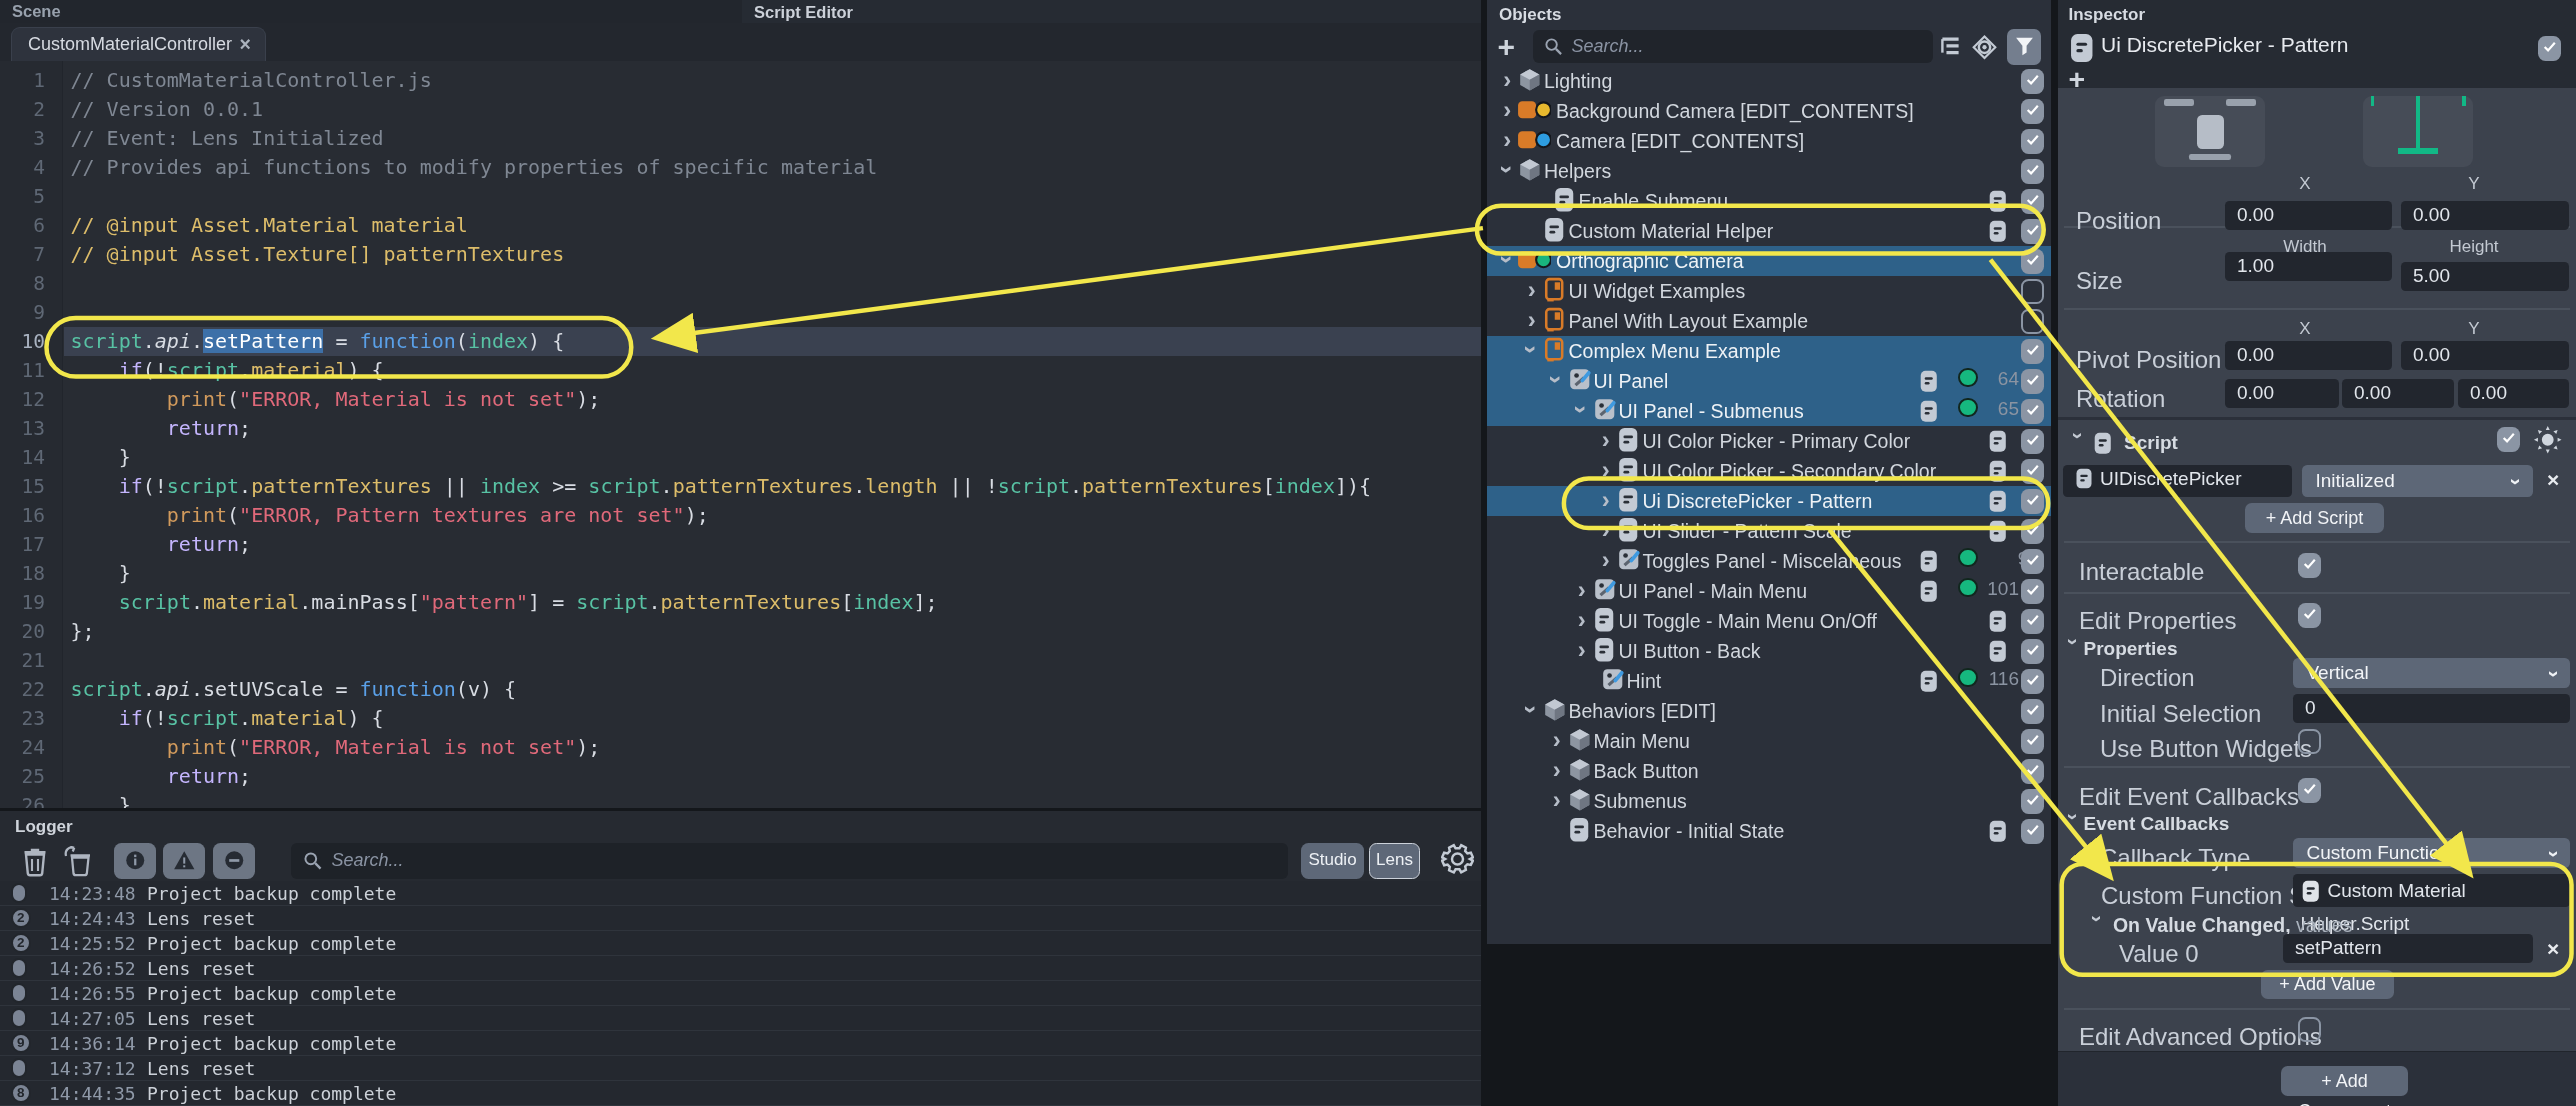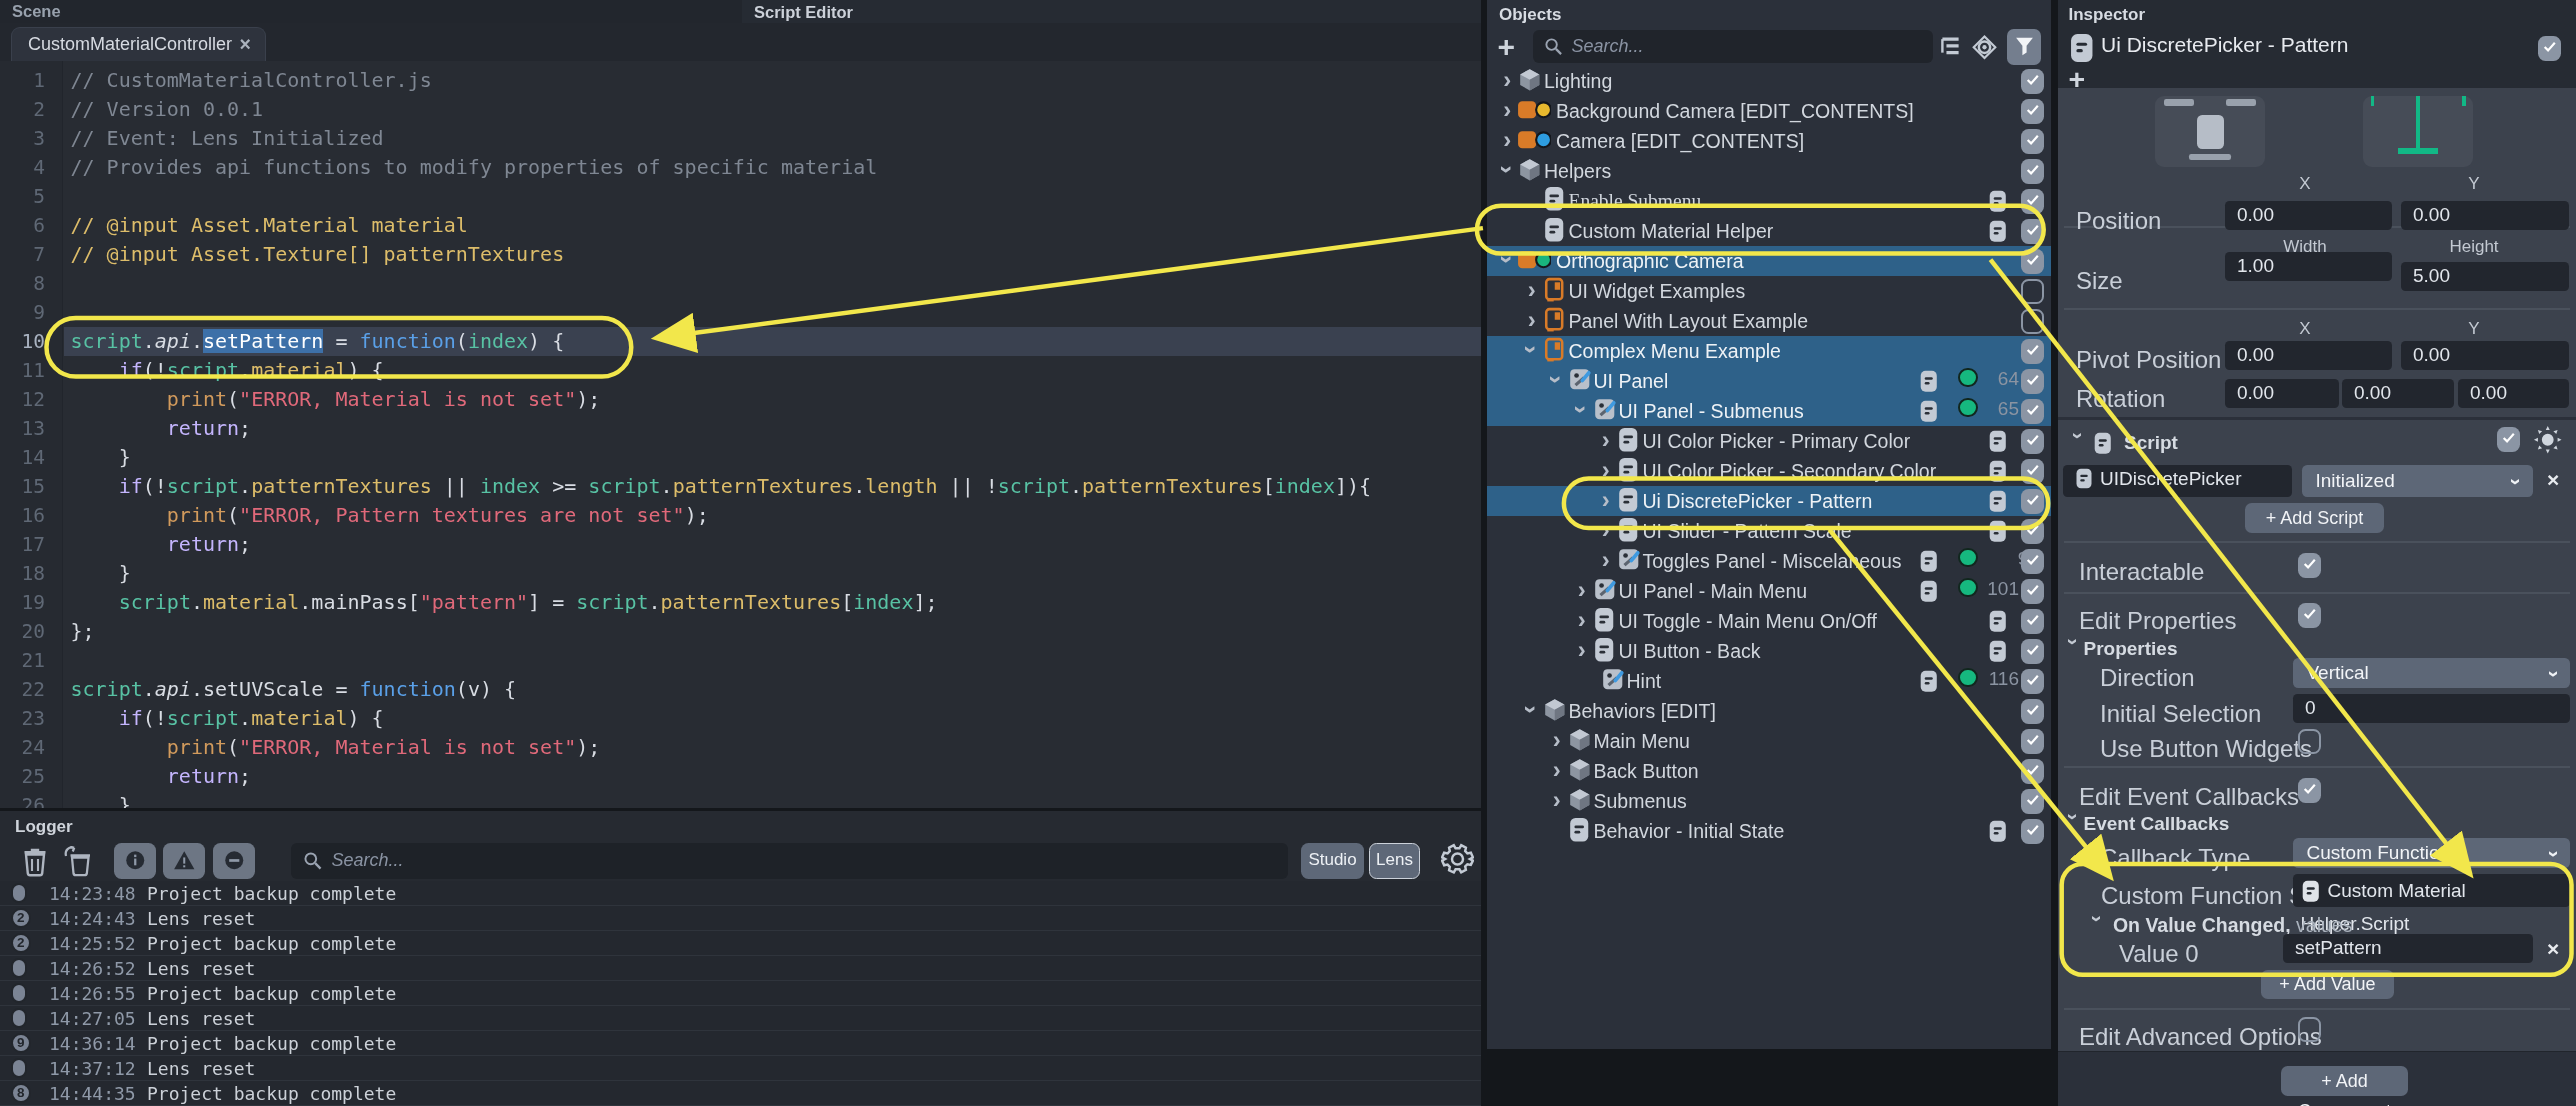--- a/index.html
+++ b/index.html
@@ -37,21 +37,21 @@
   .log-search { position:absolute; left:291px; top:1.5px; width:997px; height:36px; background:#1e2228; border-radius:6px; display:flex; align-items:center; padding-left:12px; }
   .ph { color:#8a93a3; font-style:italic; font-size:18px; margin-left:9px; }
   .mode-btn { position:absolute; top:1.5px; height:36px; background:#5e6878; border-radius:7.5px; color:#eef1f5; font-size:17px; text-align:center; line-height:34px; }
   .log-rows { position:absolute; left:0; top:70px; width:100%; height:225px; background:#24282f; }
   .log-row { position:relative; height:25px; border-bottom:0.7px solid #2f343c; font-family:"DejaVu Sans Mono", monospace; }
   .lbadge { position:absolute; left:10.5px; top:2.2px; height:20px; min-width:20px; background:#7b8494; border:2.2px solid #22262c; border-radius:11.2px; color:#22262c; font-family:"Liberation Sans",sans-serif; font-size:13.5px; font-weight:bold; text-align:center; line-height:16.5px; padding:0 4.5px; }
   .ltime { position:absolute; left:49px; top:0; line-height:25px; color:#8f99a8; font-size:18px; }
   .lmsg { position:absolute; left:147px; top:0; line-height:25px; color:#ccd1d8; font-size:18px; }
 
   
-  #objects-pane { left:1487px; top:0; width:564px; height:1049px; background:#2b303a; }
+  #objects-pane { left:1487px; top:0; width:564px; height:944px; background:#2b303a; }
   .obj-title { position:absolute; left:12px; top:4.5px; color:#d7dbe2; font-size:17px; font-weight:bold; }
   .obj-toolbar { position:absolute; left:0; top:28.5px; width:100%; height:37px; }
   .obj-plus { position:absolute; left:10.5px; top:1.5px; color:#cdd3db; font-size:30px; font-weight:bold; line-height:33px; }
   .obj-search { position:absolute; left:46px; top:1.5px; width:400px; height:33px; background:#20242b; border-radius:6px; display:flex; align-items:center; padding-left:10.5px; }
   .hdr-ico { position:absolute; top:4.5px; width:28.5px; height:28.5px; color:#c3cad4; }
   .filter-btn { position:absolute; left:520px; top:0; width:34px; height:36px; background:#747e8e; border-radius:6.7px; display:flex; align-items:center; justify-content:center; }
   #tree { position:absolute; left:0; top:66px; width:100%; }
   .trow { position:relative; height:30px; }
   .trow.sel { background:#2e6189; }
   .chev { display:inline-block; width:19.5px; color:#b6bdc8; font-size:24px; font-weight:600; line-height:27px; text-align:center; }
@@ -291,21 +291,21 @@
             </svg></span><span class="t-label">Camera [EDIT_CONTENTS]</span><span class="cb" style="left: 534px; top: 3px;"><svg width="13.5" height="12" viewBox="0 0 16 14">
               <polyline points="2,7 6,11 14,2" fill="none" stroke="#fff" stroke-width="2.6"></polyline>
             </svg></span></div>
         <div class="trow" style="padding-left: 10.5px;"><span class="chev open">›</span><span class="t-ico"><svg width="25.5" height="25.5" viewBox="0 0 24 24">
               <path d="M12 2 L21 7 V17 L12 22 L3 17 V7 Z" fill="#8d95a1"></path>
               <path d="M12 2 L21 7 L12 12 L3 7 Z" fill="#c2c8d2"></path>
               <path d="M12 12 L21 7 V17 L12 22 Z" fill="#6f7682"></path>
             </svg></span><span class="t-label">Helpers</span><span class="cb" style="left: 534px; top: 3px;"><svg width="13.5" height="12" viewBox="0 0 16 14">
               <polyline points="2,7 6,11 14,2" fill="none" stroke="#fff" stroke-width="2.6"></polyline>
             </svg></span></div>
-        <div class="trow" style="padding-left: 35px; font-family: Liberation Serif, serif;"><span class="chev none">›</span><span class="t-ico"><svg width="25.5" height="25.5" viewBox="0 0 24 24">
+        <div class="trow" style="padding-left: 45px;"><span class="chev none">›</span><span class="t-ico"><svg width="25.5" height="25.5" viewBox="0 0 24 24">
               <rect x="3" y="1" width="17" height="22" rx="5" fill="#c3cad4"></rect>
               <rect x="7" y="8" width="9" height="2.6" rx="1.3" fill="#2a2f37"></rect>
               <rect x="7" y="13" width="5.5" height="2.6" rx="1.3" fill="#2a2f37"></rect>
             </svg></span><span class="t-label">Enable Submenu</span><span class="t-right" style="left: 501px;"><svg width="19.5" height="22.5" viewBox="0 0 22 28">
               <rect x="1" y="1" width="20" height="26" rx="6" fill="#c3cad4"></rect>
               <rect x="6" y="9" width="10" height="3" rx="1.5" fill="#2a2f37"></rect>
               <rect x="6" y="15" width="6" height="3" rx="1.5" fill="#2a2f37"></rect>
             </svg></span><span class="cb" style="left: 534px; top: 3px;"><svg width="13.5" height="12" viewBox="0 0 16 14">
               <polyline points="2,7 6,11 14,2" fill="none" stroke="#fff" stroke-width="2.6"></polyline>
             </svg></span></div>

